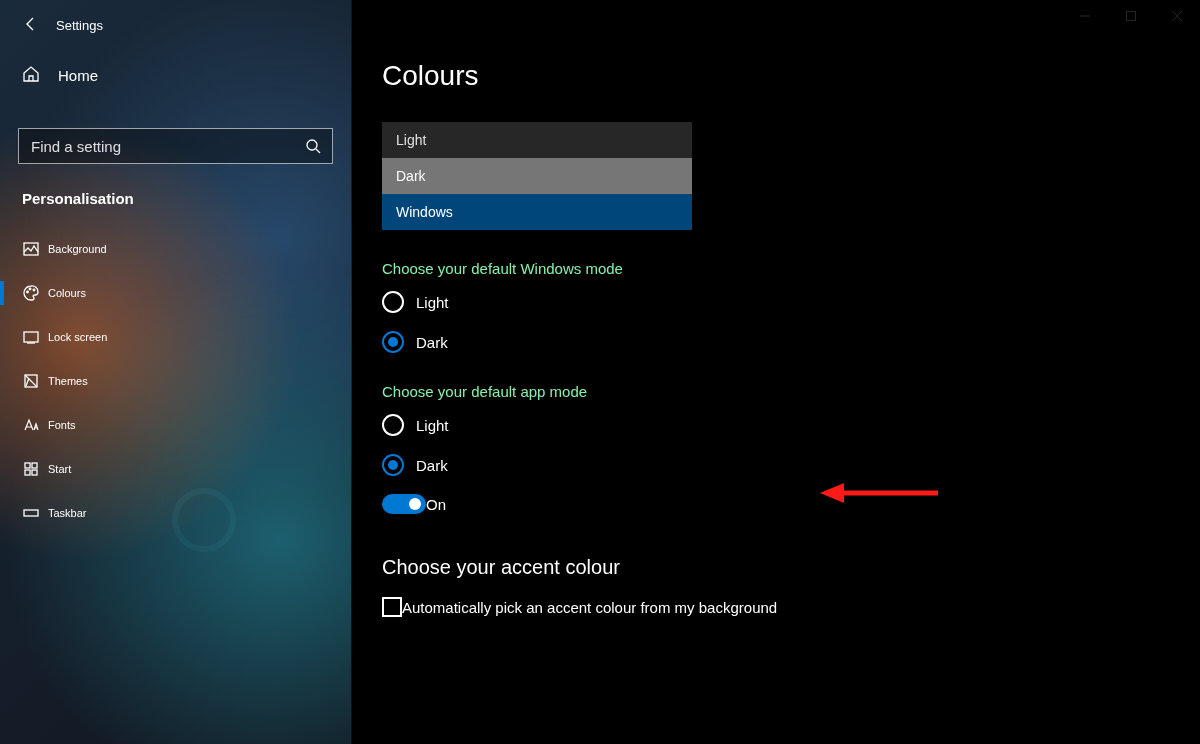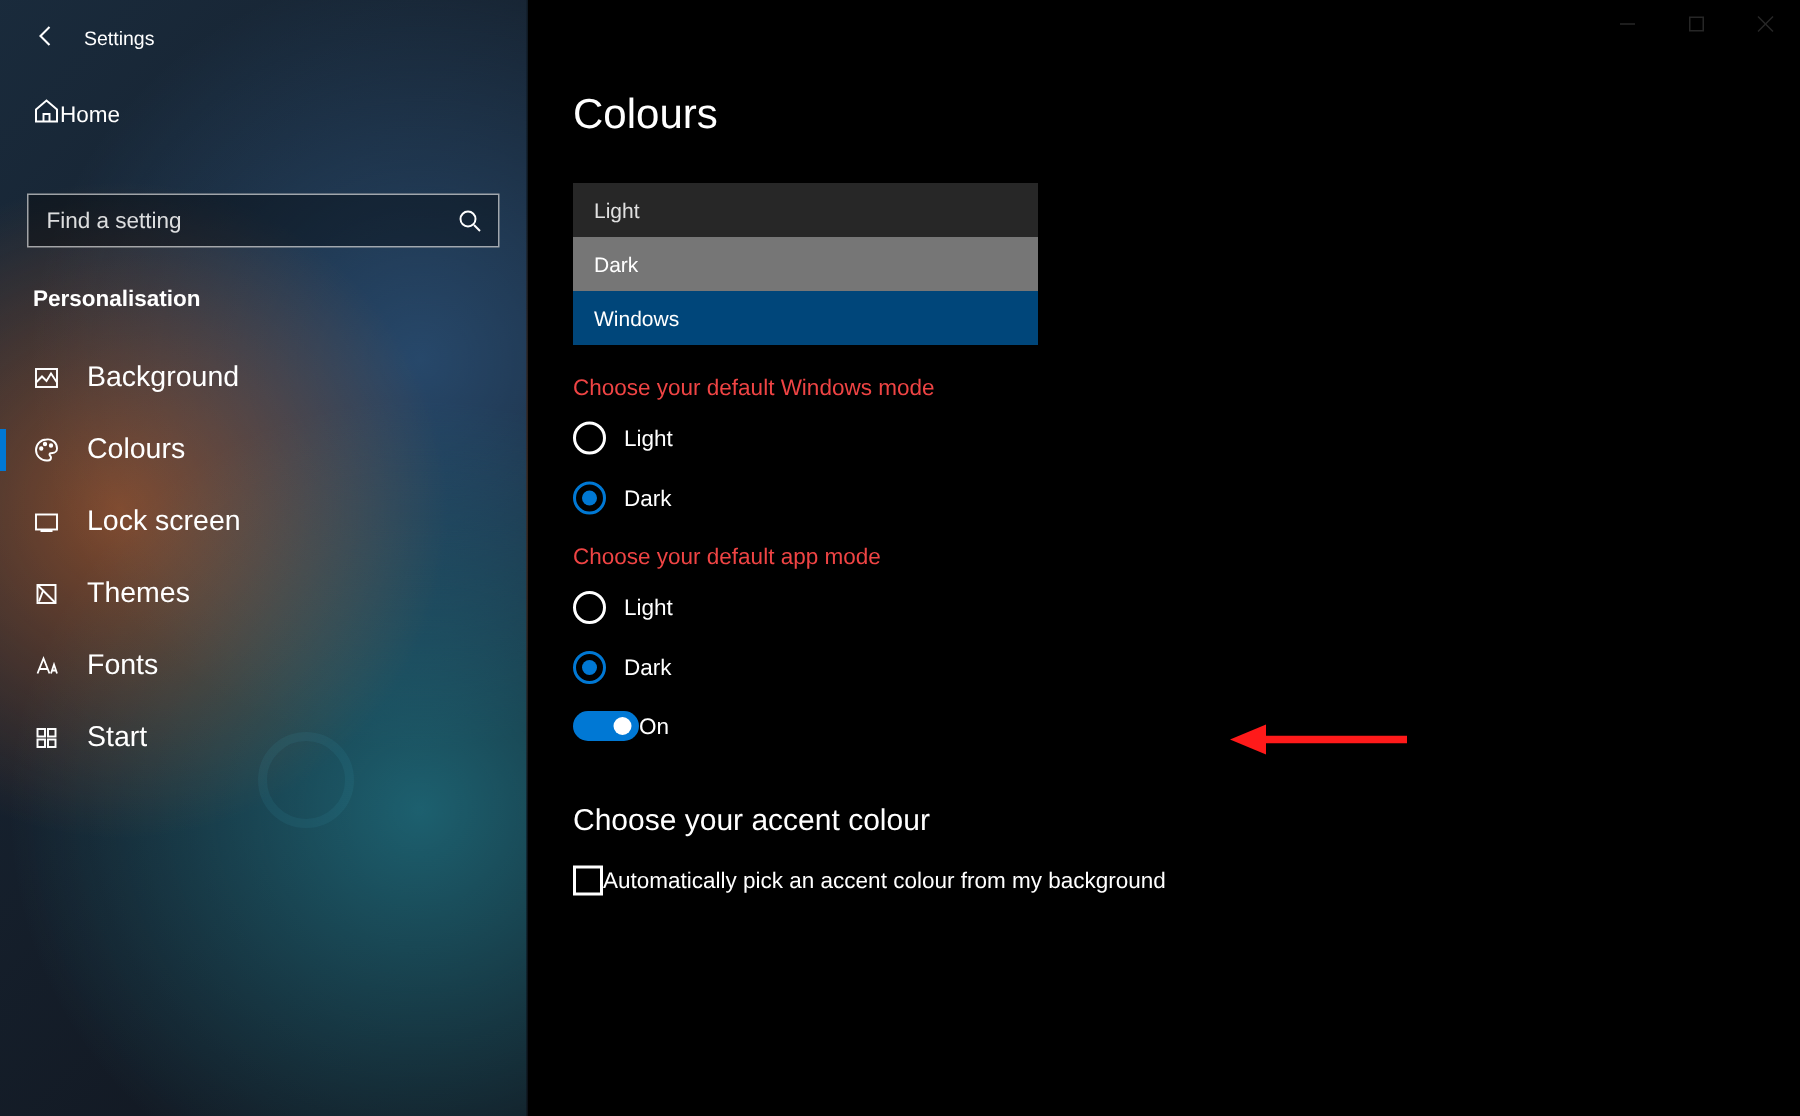--- a/index.html
+++ b/index.html
@@ -13,36 +13,36 @@
       radial-gradient(circle at 80px 340px, rgba(255,120,40,.45), transparent 45%),
       radial-gradient(circle at 280px 540px, rgba(40,180,200,.45), transparent 45%),
       radial-gradient(circle at 280px 240px, rgba(60,120,180,.45), transparent 45%),
       linear-gradient(135deg, rgba(30,50,70,.85), rgba(20,25,35,.85));
     backdrop-filter: blur(30px);
     border-right: 1px solid rgba(0,0,0,.4);
   }
   .sidebar-inner { position: relative; z-index: 1; padding-top: 6px; }
   .titlebar { display: flex; align-items: center; gap: 18px; padding: 10px 24px 24px 22px; color:#fff; font-size:13px;text-align:center; }
   .back-arrow svg { width: 16px; height: 16px; }
-  .home-row { display:flex; align-items:center; padding: 6px 22px 2px 22px; font-size:15px; }
+  .home-row { display:flex; align-items:center; gap:18px; padding: 6px 22px 2px 22px; font-size:15px; }
   .home-row .icon svg { width:18px; height:18px; }
   .search-wrap { padding: 0 18px 14px 18px; position: relative; margin-top: 40px; }
   .search-input {
     width: 100%; height: 36px; background: rgba(0,0,0,.35);
     border: 1px solid rgba(255,255,255,.6); color:#fff; padding: 0 36px 0 12px;
     font-size:15px;
   }
   .search-input::placeholder { color: rgba(255,255,255,.85); }
   .search-icon { position:absolute; right: 30px; top: 10px; }
   .search-icon svg { width:16px; height:16px; }
   .section-label { padding: 12px 22px 20px 22px; font-size:15px; font-weight:600; }
   .nav-list { list-style:none; }
   .nav-item {
-    display:flex; align-items:center; gap:18px; padding: 13px 22px;
-    font-size:19px; cursor:pointer; position: relative;
+    display:flex; align-items:center; gap:8px; padding: 13px 22px;
+    font-size:11px; cursor:pointer; position: relative;
   }
   .nav-item.active::before {
     content:""; position:absolute; left:0; top:10px; bottom:10px; width:4px; background:#0078d4;
   }
   .nav-item .icon { width:18px; display:flex; }
   .nav-item .icon svg { width:18px; height:18px; }
 
   
   .main { flex:1; background:#000; padding: 60px 0 0 30px; position:relative; }
   .page-title { font-size:28px; font-weight:400; margin-bottom: 30px; }
@@ -50,21 +50,21 @@
   .dropdown-list {
     width: 310px; border: none;
   }
   .dropdown-option {
     height: 36px; display:flex; align-items:center; padding: 0 14px; font-size:14px; cursor:pointer;
   }
   .opt-light  { background:#272727; color:#e0e0e0; }
   .opt-dark   { background:#767676; color:#fff; }
   .opt-custom { background:#00467a; color:#fff; }
 
-  .group-label { font-size:15px; margin-top: 20px; margin-bottom: 14px; color:#ef4444; }
+  .group-label { font-size:15px; margin-top: 30px; margin-bottom: 14px; color:#86efac; }
 
   .radio-row { display:flex; align-items:center; gap:12px; margin-bottom: 18px; cursor:pointer; }
   .radio-circle {
     width:22px; height:22px; border-radius:50%; border:2px solid #fff;
     display:flex; align-items:center; justify-content:center;
   }
   .radio-circle.selected { border-color:#0078d4; }
   .radio-circle.selected .dot { width:10px; height:10px; border-radius:50%; background:#0078d4; }
   .radio-label { font-size:15px; }
 
@@ -191,20 +191,28 @@
           <span class="icon">
               <svg viewBox="0 0 18 18" fill="none" stroke="#fff" stroke-width="1.3">
                 <rect x="3" y="3" width="5" height="5"></rect>
                 <rect x="10" y="3" width="5" height="5"></rect>
                 <rect x="3" y="10" width="5" height="5"></rect>
                 <rect x="10" y="10" width="5" height="5"></rect>
               </svg>
             </span>
           <span>Start</span>
         </li>
+        <li class="nav-item">
+          <span class="icon">
+              <svg viewBox="0 0 18 18" fill="none" stroke="#fff" stroke-width="1.3">
+                <rect x="2" y="6" width="14" height="6"></rect>
+              </svg>
+            </span>
+          <span>Taskbar</span>
+        </li>
       </ul>
     </div>
     <div class="watermark">
         <div class="ring"></div>
       </div>
   </aside>
 
   <main class="main">
     <h1 class="page-title">Colours</h1>
 

